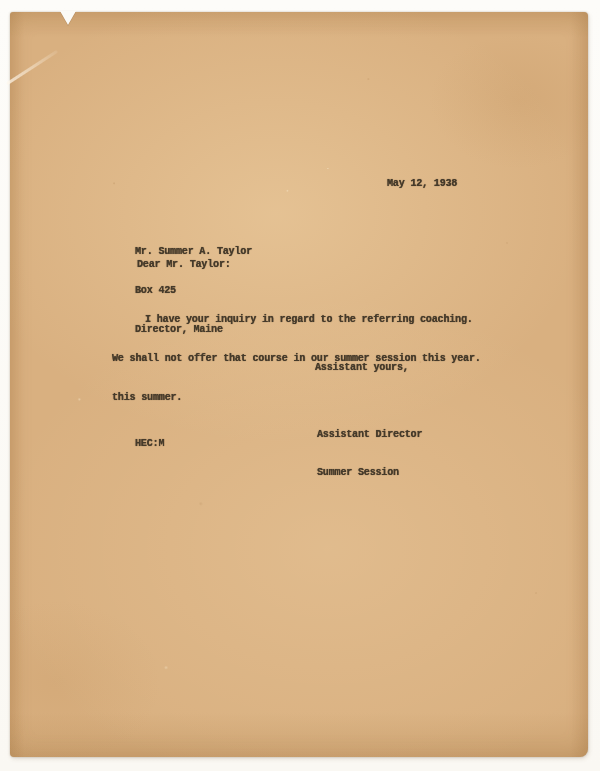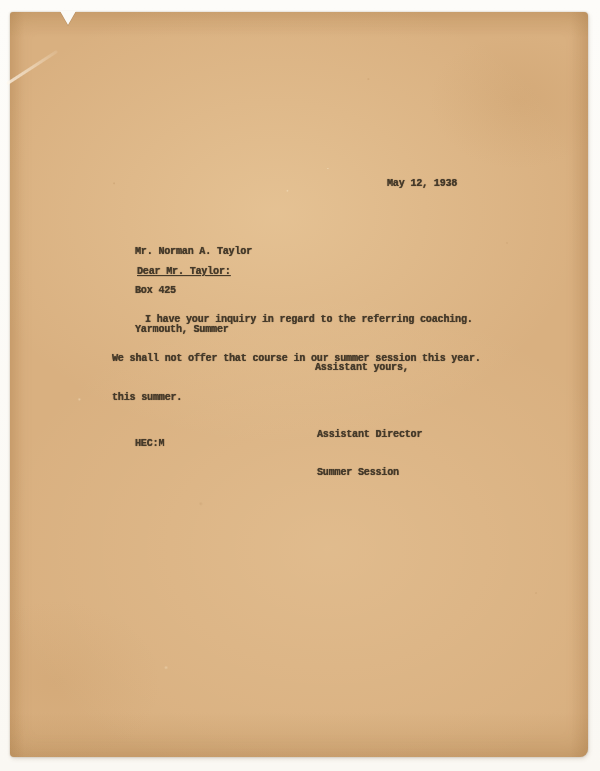--- a/index.html
+++ b/index.html
@@ -82,42 +82,42 @@
     font-weight: bold;
     letter-spacing: -0.15px;
     line-height: 13px;
     color: #453a2a;
     text-shadow: 0 0 0.9px rgba(64,52,36,0.85), 0.4px 0.4px 0 rgba(64,52,36,0.35);
     filter: blur(0.25px);
     white-space: pre;
   }
   .date-line        { left: 377px; top: 165px; }
   .address-block    { left: 125px; top: 207px; }
-  .salutation-line  { left: 127px; top: 253px; text-decoration: underline; }
+  .salutation-line  { left: 127px; top: 246px; }
   .body-block       { left: 102px; top: 275px; }
   .body-block .indented { padding-left: 33px; }
   .closing-line     { left: 305px; top: 349px; }
   .signature-block  { left: 307px; top: 392px; line-height: 12.5px; }
   .initials-line    { left: 125px; top: 425px; }
 </style>
 </head>
 <body>
 
 <div class="scan-bed">
   <div class="paper">
     <div class="speckles"></div>
     <div class="notch"></div>
     <div class="crease"></div>
 
     <div class="tw date-line">May 12, 1938</div>
 
     <div class="tw address-block">
-      <div>Mr. Norman A. Taylor</div>
+      <div>Mr. Summer A. Taylor</div>
       <div>Box 425</div>
-      <div>Yarmouth, Summer</div>
+      <div>Director, Maine</div>
     </div>
 
     <div class="tw salutation-line">Dear Mr. Taylor:</div>
 
     <div class="tw body-block">
       <div class="indented">I have your inquiry in regard to the referring coaching.</div>
       <div>We shall not offer that course in our summer session this year.</div>
       <div>this summer.</div>
     </div>
 

